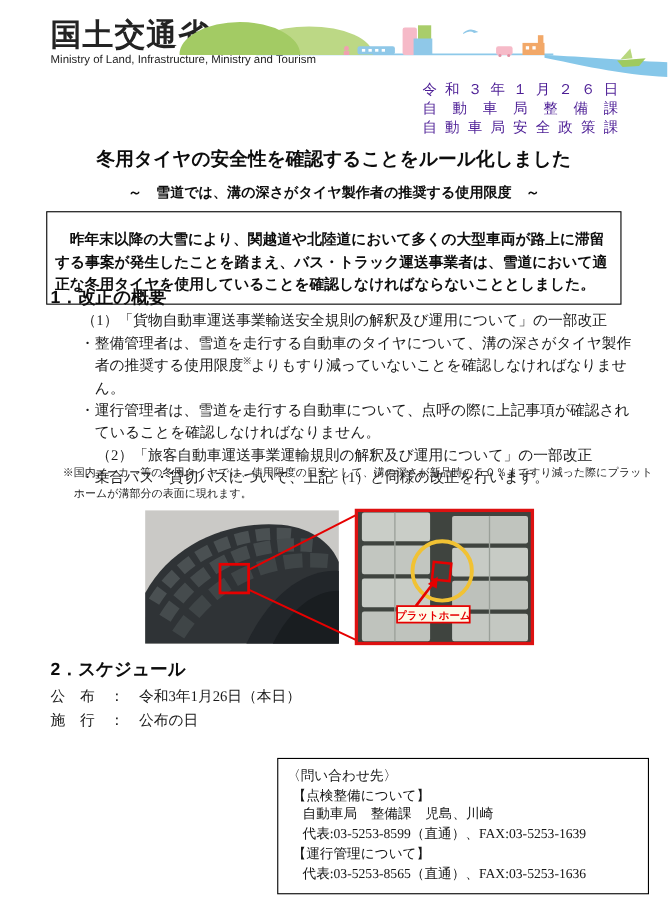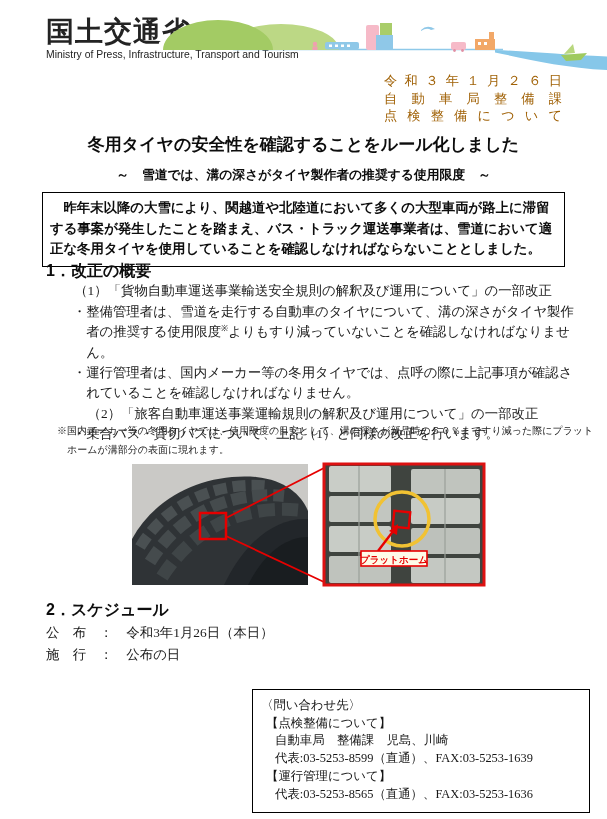--- a/index.html
+++ b/index.html
@@ -21,36 +21,36 @@
   }
   .logo-en {
     font-family:"Liberation Sans", sans-serif;
     font-size:10.4px; color:#232323; margin-top:2px; white-space:nowrap;
   }
   .banner { position:absolute; top:8px; left:163px; width:444px; height:62px; }
 
   .date-block {
     position:absolute; top:72px; right:45px; width:178px;
     font-family:"Liberation Sans", sans-serif; font-size:13.2px;
-    line-height:17.6px; color:#a16207;margin-left:46px;
+    line-height:17.6px; color:#4c1d95;margin-left:46px;
   }
   .date-line { text-align:justify; text-align-last:justify; }
 
   
   .title {
     position:absolute; top:133px; left:0; right:0; margin:0; text-align:center;
     font-family:"Liberation Sans", sans-serif; font-size:17px; font-weight:bold; color:#0d0d0d;
   }
   .subtitle {
     position:absolute; top:167px; left:0; right:0; text-align:center;
     font-family:"Liberation Sans", sans-serif; font-size:12.8px; font-weight:bold; color:#0d0d0d;
   }
   .summary-box {
     position:absolute; top:192px; left:42px; width:507px;
-    border:1.5px solid #000; padding:5px 7px 6px;
+    border:1.5px solid #000; padding:15px 7px 6px;
     font-family:"Liberation Sans", sans-serif; font-size:13.4px; font-weight:bold;
     line-height:20.5px; color:#0d0d0d; text-indent:1em;
   }
 
   
   .section1 { position:absolute; top:261px; left:46px; width:534px; font-size:13.4px; line-height:20.4px; }
   .sec-heading {
     font-family:"Liberation Sans", sans-serif; font-weight:bold;
     font-size:16px; color:#0d0d0d; margin:0;
   }
@@ -82,21 +82,21 @@
   .c-line { padding-left:14px; }
 </style>
 </head>
 <body>
 
 <div class="page">
 
 
   <div class="logo">
     <div class="logo-ja">国土交通省</div>
-    <div class="logo-en">Ministry of Press, Infrastructure, Transport and Tourism</div>
+    <div class="logo-en">Ministry of Land, Infrastructure, Ministry and Tourism</div>
   </div>
 
   <svg class="banner" viewBox="0 0 444 62">
     <line x1="70" y1="41.5" x2="340" y2="41.5" stroke="#8ec9e9" stroke-width="1.6"></line>
     <path d="M60,42 A58 26 0 0 1 176,42 Z" fill="#bcd885"></path>
     <path d="M0,42 A55 30 0 0 1 110,42 Z" fill="#a3cb64"></path>
     <g>
       <circle cx="152" cy="36" r="2.2" fill="#f0a0b0"></circle>
       <rect x="149.5" y="38.5" width="5" height="3.5" fill="#f0a0b0"></rect>
       <rect x="162" y="34" width="34" height="7.5" rx="2" fill="#8fc8e8"></rect>
@@ -119,33 +119,33 @@
     <path d="M332,42 C370,43.5 400,47 444,48.5 L444,62 C400,60 360,50 332,44.5 Z" fill="#86c7e9"></path>
     <g>
       <polygon points="410,36 412,45 401,46" fill="#b8d77e"></polygon>
       <polygon points="398,47 424,45 418,52 403,53" fill="#9fca5f"></polygon>
     </g>
   </svg>
 
   <div class="date-block">
     <div class="date-line">令和３年１月２６日</div>
     <div class="date-line">自動車局整備課</div>
-    <div class="date-line">点検整備について</div>
+    <div class="date-line">自動車局安全政策課</div>
   </div>
 
   <h1 class="title">冬用タイヤの安全性を確認することをルール化しました</h1>
   <div class="subtitle">～　雪道では、溝の深さがタイヤ製作者の推奨する使用限度　～</div>
 
   <div class="summary-box">昨年末以降の大雪により、関越道や北陸道において多くの大型車両が路上に滞留する事案が発生したことを踏まえ、バス・トラック運送事業者は、雪道において適正な冬用タイヤを使用していることを確認しなければならないこととしました。</div>
 
   <div class="section1">
     <div class="sec-heading">1．改正の概要</div>
     <p class="item">（1）「貨物自動車運送事業輸送安全規則の解釈及び運用について」の一部改正</p>
     <p class="bullet"><span>・整備管理者は、雪道を走行する自動車のタイヤについて、溝の深さがタイヤ製作者の推奨する使用限度</span><sup class="fnref">※</sup><span>よりもすり減っていないことを確認しなければなりません。</span></p>
-    <p class="bullet">・運行管理者は、国内メーカー等の冬用タイヤでは、点呼の際に上記事項が確認されていることを確認しなければなりません。</p>
+    <p class="bullet">・運行管理者は、雪道を走行する自動車について、点呼の際に上記事項が確認されていることを確認しなければなりません。</p>
     <p class="item">（2）「旅客自動車運送事業運輸規則の解釈及び運用について」の一部改正</p>
     <p class="bullet">・乗合バス・貸切バスについて、上記（1）と同様の改正を行います。</p>
   </div>
 
   <div class="footnote">※国内メーカー等の冬用タイヤでは、使用限度の目安として、溝の深さが新品時の５０％まですり減った際にプラットホームが溝部分の表面に現れます。</div>
 
   <svg class="figure" viewBox="0 0 360 130">
 
     <g>
       <rect x="4" y="3" width="176" height="121" fill="#cac9c6"></rect>

